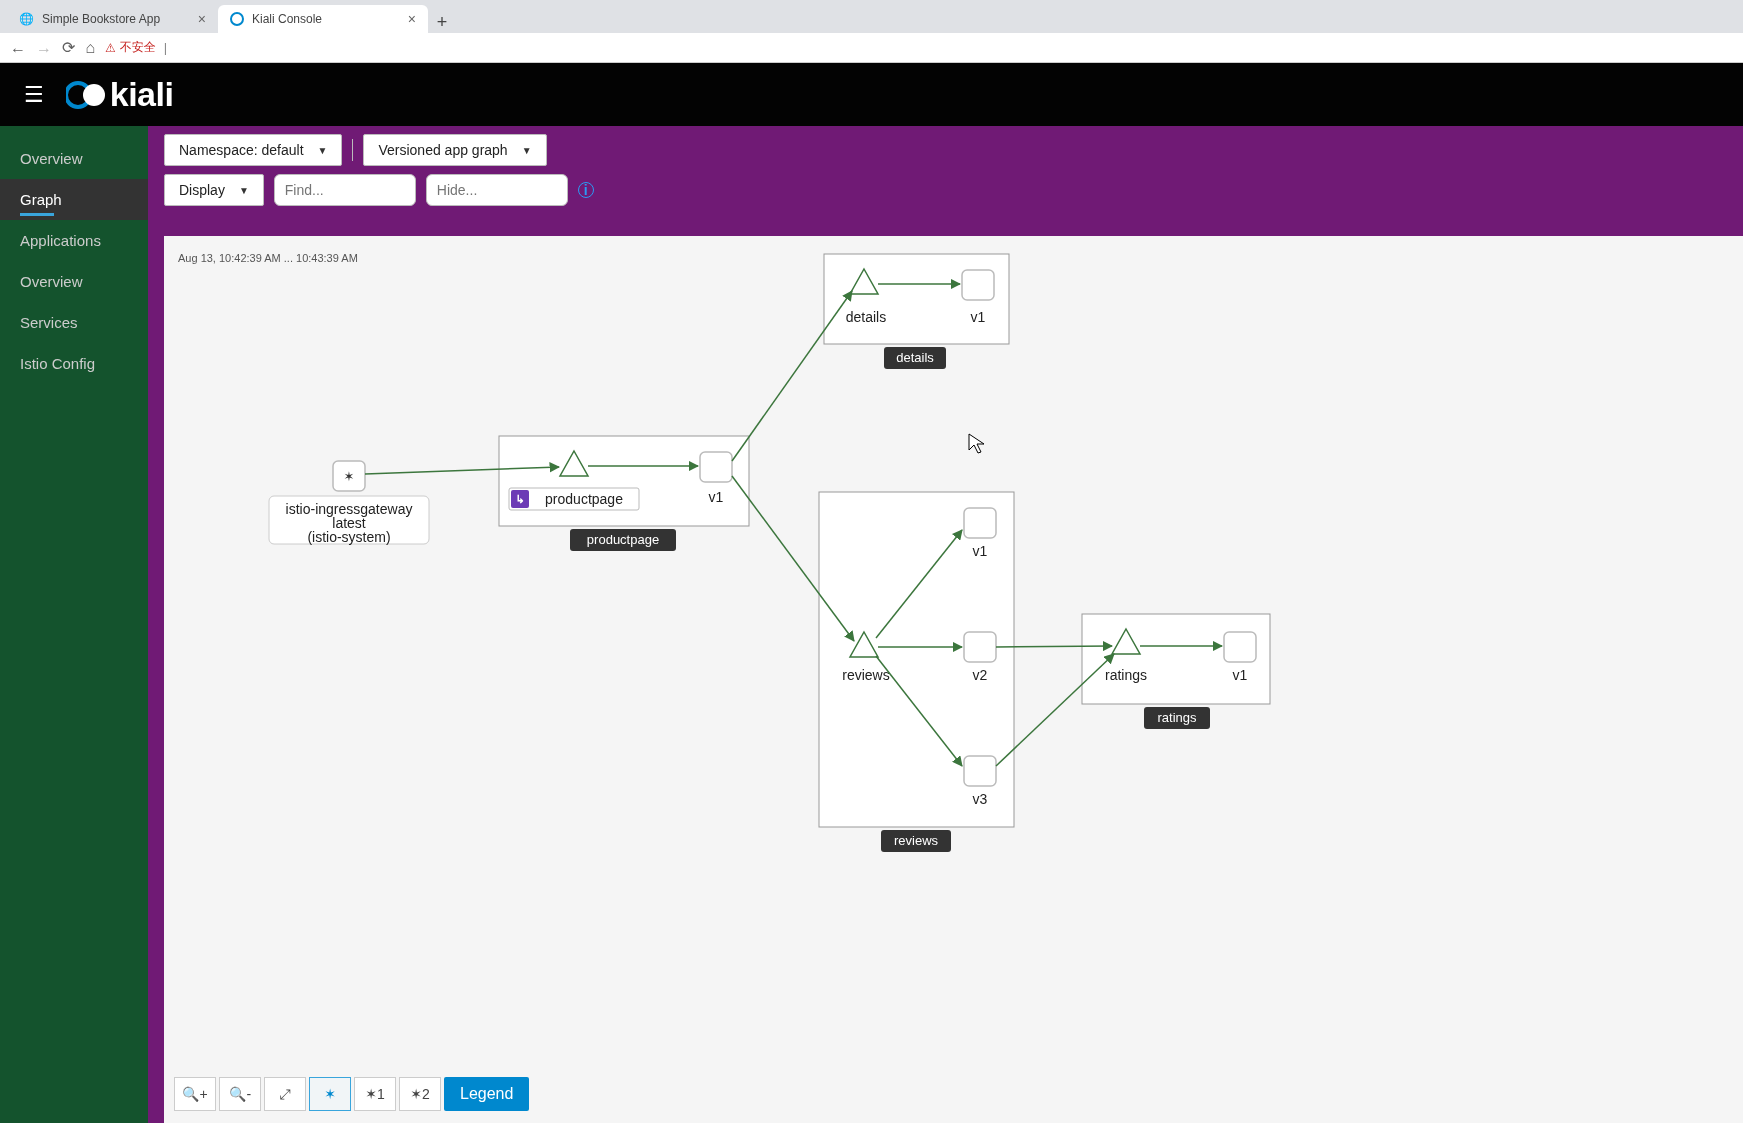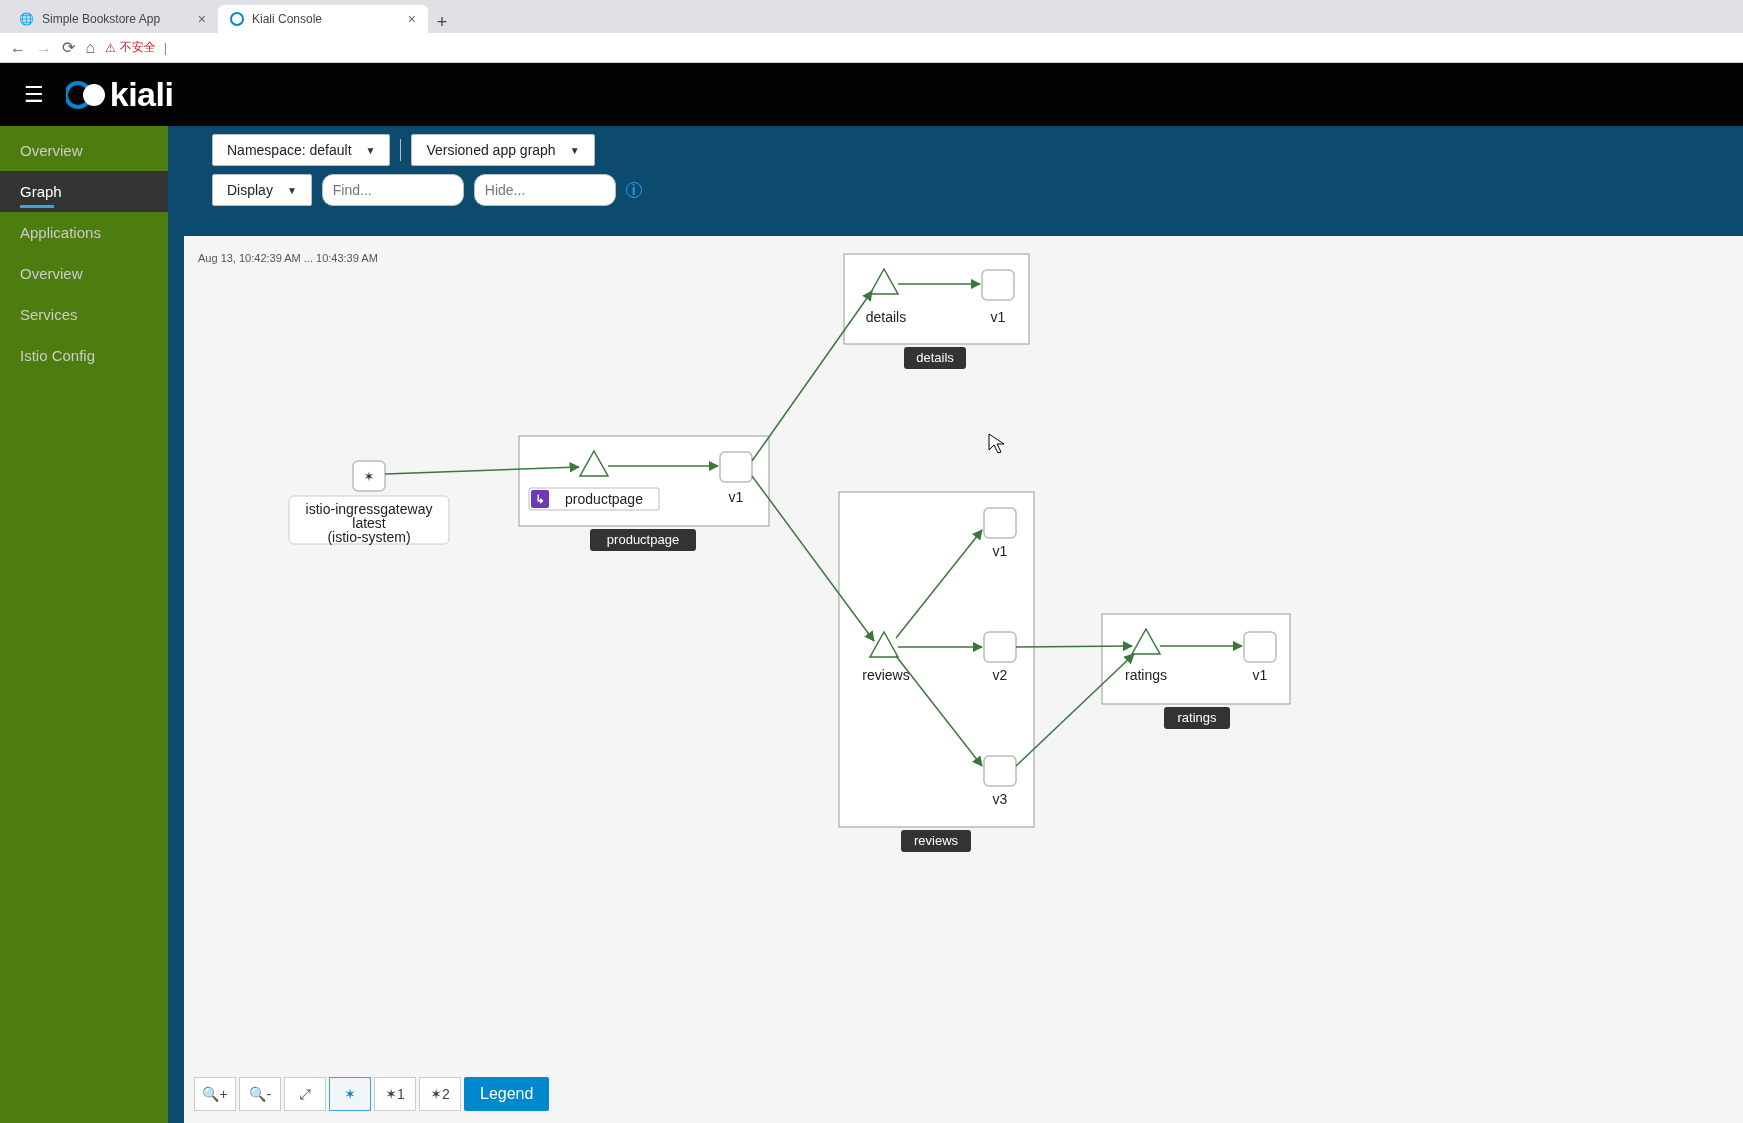--- a/index.html
+++ b/index.html
@@ -21,34 +21,34 @@
 
   
   .app-header { height: 63px; background: #030303; display: flex; align-items: center; padding: 0 24px; gap: 22px; }
   .hamburger { color: #fff; font-size: 22px; cursor: pointer; }
   .logo { display: flex; align-items: center; gap: 10px; }
   .logo-mark { width: 34px; height: 34px; position: relative; }
   .logo-text { color: #fff; font-size: 34px; font-weight: 600; letter-spacing: -0.5px; }
 
   
   .body { display: flex; height: calc(1123px - 33px - 30px - 63px); }
-  .sidebar { width: 168px; background: #4d7c0f; color: #ccc; padding-top: 4px; }
+  .sidebar { width: 148px; background: #14532d; color: #ccc; padding-top: 12px; }
   .side-item { padding: 12px 20px; font-size: 15px; cursor: pointer; }
   .side-item.active { background: #333; color: #fff; position: relative; }
   .side-item.active::after { content: ""; position: absolute; left: 20px; bottom: 4px; width: 34px; height: 3px; background: #39a5dc; }
 
-  .main { flex: 1; background: #0c4a6e; position: relative; padding-left: 28px; }
+  .main { flex: 1; background: #701a75; position: relative; }
 
   
   .toolbar { padding: 8px 16px; display: flex; flex-direction: column; gap: 8px; }
   .row { display: flex; gap: 10px; align-items: center; }
   .dropdown { border: 1px solid #bbb; background: #fff; padding: 7px 14px; font-size: 14px; border-radius: 2px; display: flex; align-items: center; gap: 14px; cursor: pointer; }
   .dropdown .caret { font-size: 10px; color: #333; }
   .divider-v { width: 1px; height: 22px; background: #bbb; }
-  .search-input { border: 1px solid #bbb; padding: 7px 10px; font-size: 14px; width: 142px; border-radius: 11px; }
+  .search-input { border: 1px solid #bbb; padding: 7px 10px; font-size: 14px; width: 142px; border-radius: 6px; }
   .info-icon { color: #2b9af3; font-size: 14px; border: 1px solid #2b9af3; border-radius: 50%; width: 16px; height: 16px; display: inline-flex; align-items: center; justify-content: center; font-weight: bold; cursor: pointer; }
 
   
   .canvas { position: absolute; left: 16px; right: 0; top: 110px; bottom: 0; background: #f5f5f5; }
   .timestamp { position: absolute; left: 14px; top: 16px; font-size: 11px; color: #555; }
 
   svg.graph { position: absolute; inset: 0; width: 100%; height: 100%; }
 
   .node-box { fill: #fff; stroke: #ccc; stroke-width: 1; rx: 5; }
   .version-box { fill: #fff; stroke: #bbb; stroke-width: 1.5; rx: 5; }

